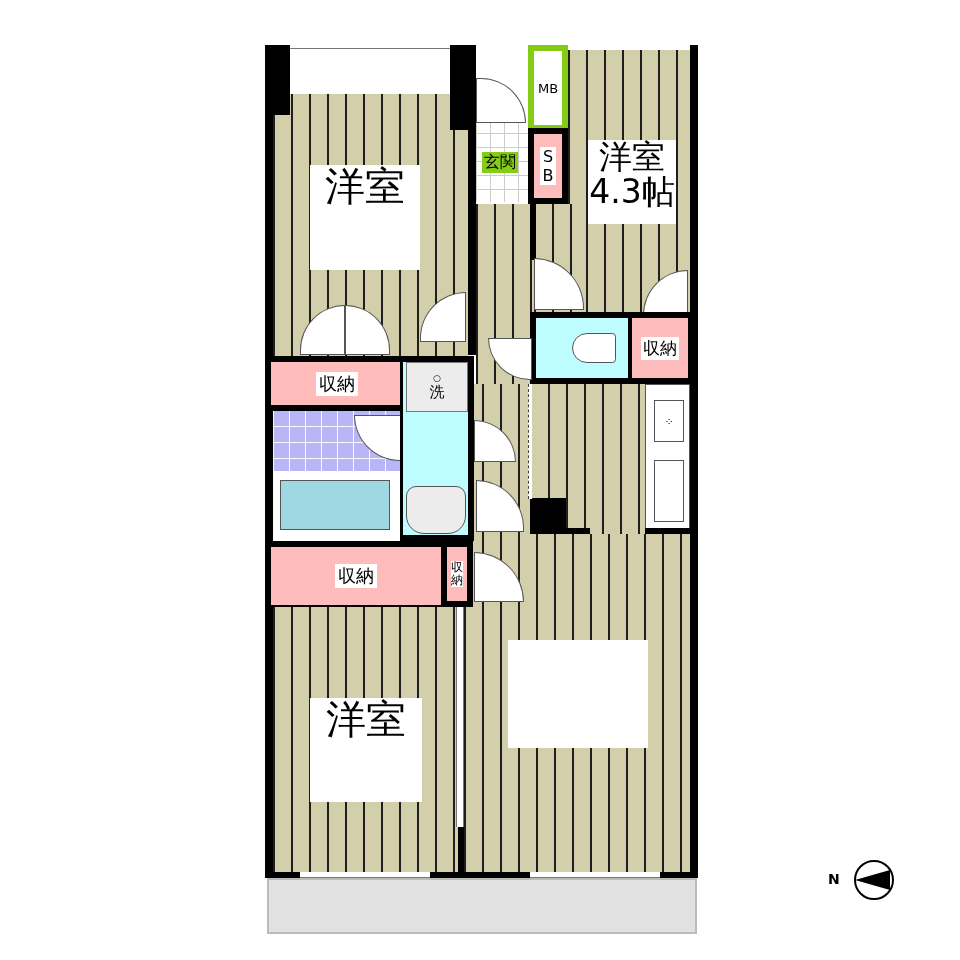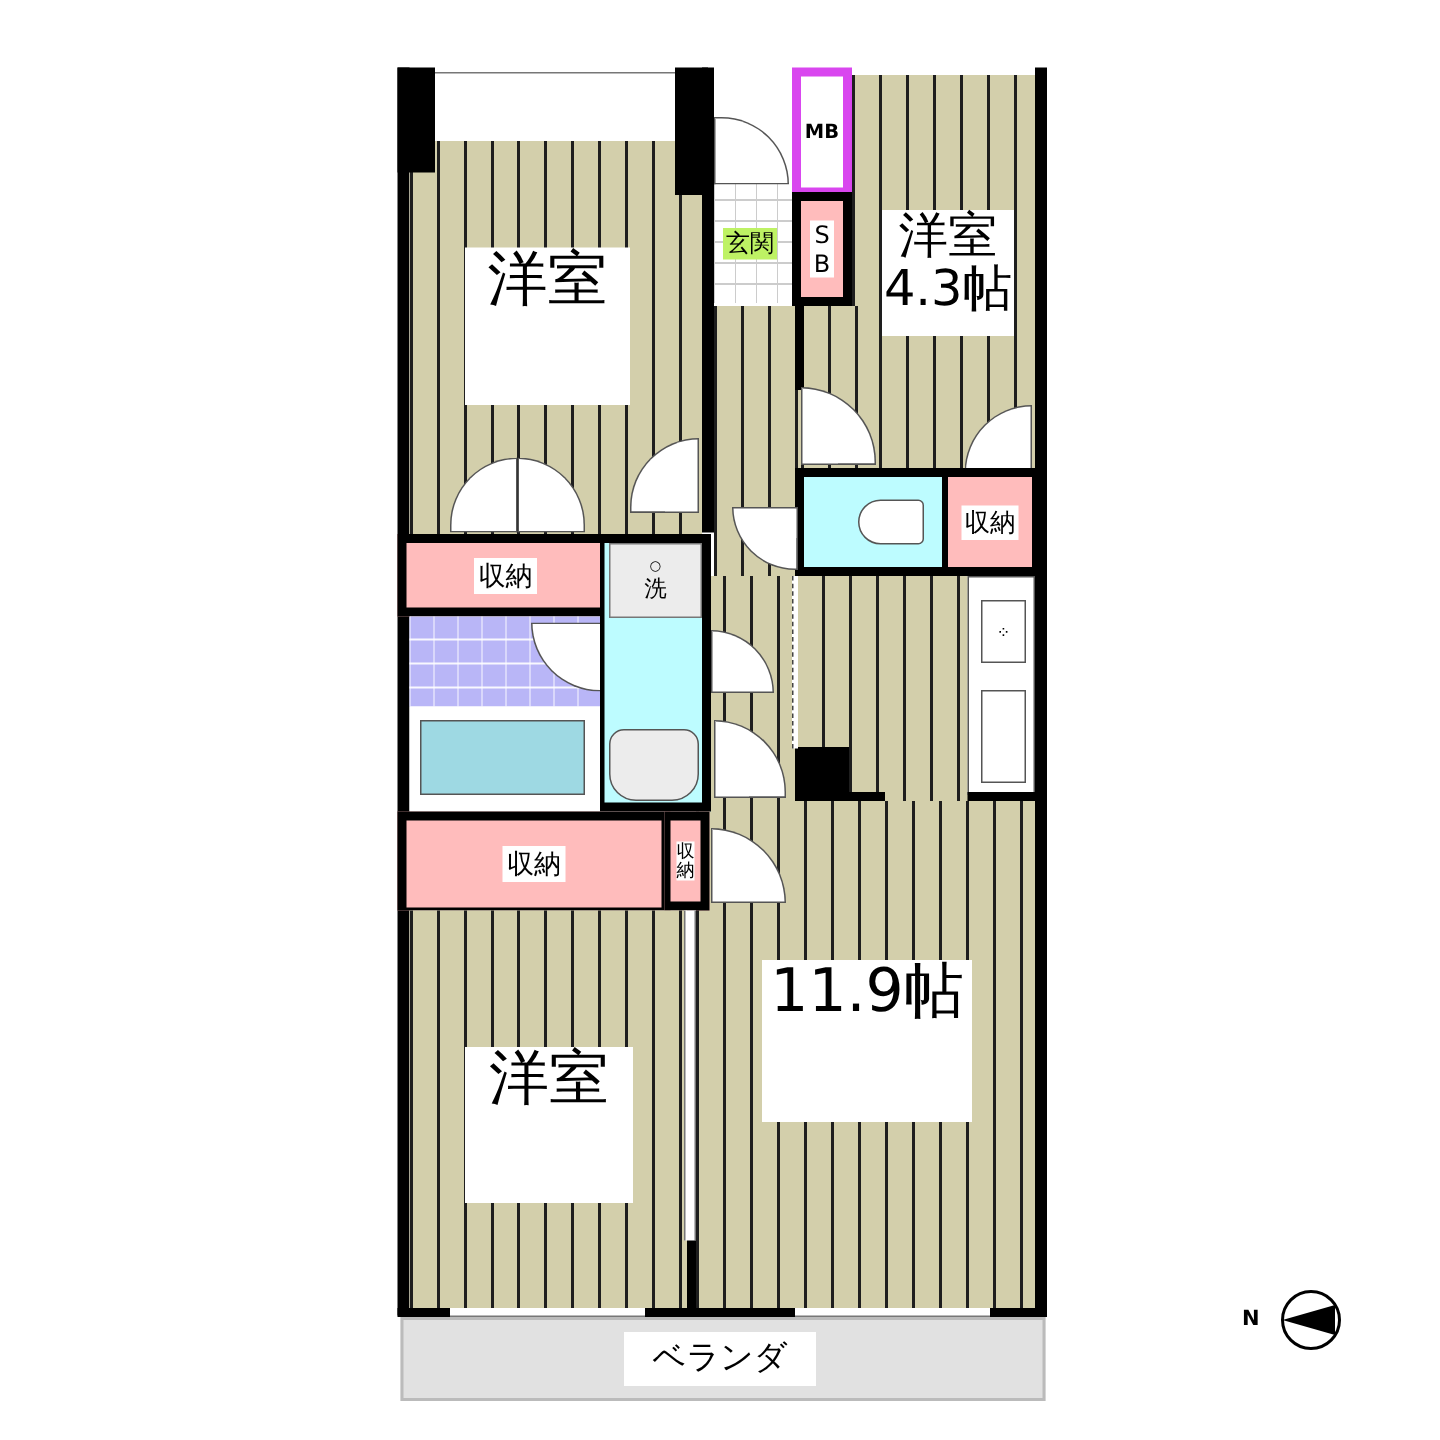--- a/index.html
+++ b/index.html
@@ -27,24 +27,24 @@
   <div class="abs" style="left:290px;top:48px;width:160px;height:46px;background:#fff;border-top:1px solid #777;"></div>
   <div class="abs wall" style="left:265px;top:45px;width:25px;height:70px;"></div>
   <div class="abs wall" style="left:450px;top:45px;width:22px;height:85px;"></div>
   <div class="abs label" style="left:310px;top:165px;width:110px;height:105px;">
     <div class="lbl-big">洋室</div>
   </div>
 
   <div class="abs wall" style="left:468px;top:45px;width:8px;height:310px;"></div>
 
   <div class="abs" style="left:476px;top:120px;width:55px;height:82px;background:#fff;background-image:linear-gradient(90deg,#ccc 1px,transparent 1px),linear-gradient(0deg,#ccc 1px,transparent 1px);background-size:14px 14px;"></div>
-  <div class="abs" style="left:482px;top:152px;font-size:16px;background:#bef264;padding:0 2px;">玄関</div>
+  <div class="abs" style="left:482px;top:152px;font-size:16px;background:#84cc16;padding:0 2px;">玄関</div>
   <div class="abs door" style="left:476px;top:78px;width:50px;height:45px;border-radius:0 50px 0 0;"></div>
 
-  <div class="abs" style="left:528px;top:45px;width:40px;height:86px;background:#fff;border:6px solid #d946ef;display:flex;align-items:center;justify-content:center;font-size:13px;font-weight:bold;">MB</div>
+  <div class="abs" style="left:528px;top:45px;width:40px;height:86px;background:#fff;border:6px solid #84cc16;display:flex;align-items:center;justify-content:center;font-size:13px;">MB</div>
   <div class="abs pink" style="left:528px;top:128px;width:40px;height:76px;border:6px solid #000;display:flex;flex-direction:column;align-items:center;justify-content:center;font-size:16px;line-height:1.2;">
     <span style="background:#fff;padding:0 3px;">S</span>
     <span style="background:#fff;padding:0 3px;">B</span>
   </div>
 
   <div class="abs floor" style="left:476px;top:204px;width:58px;height:400px;"></div>
 
   <div class="abs floor" style="left:568px;top:50px;width:122px;height:265px;"></div>
   <div class="abs floor" style="left:534px;top:204px;width:40px;height:111px;"></div>
   <div class="abs label" style="left:588px;top:140px;width:88px;height:84px;">
@@ -66,21 +66,20 @@
   <div class="abs floor" style="left:464px;top:384px;width:226px;height:493px;"></div>
   <div class="abs floor" style="left:530px;top:384px;width:160px;height:150px;"></div>
   <div class="abs" style="left:645px;top:384px;width:45px;height:146px;background:#fff;border:1px solid #555;"></div>
   <div class="abs" style="left:654px;top:400px;width:30px;height:42px;border:1px solid #555;font-size:11px;text-align:center;line-height:42px;">⁘</div>
   <div class="abs" style="left:654px;top:460px;width:30px;height:62px;border:1px solid #555;"></div>
   <div class="abs wall" style="left:645px;top:528px;width:50px;height:6px;"></div>
   <div class="abs wall" style="left:530px;top:498px;width:36px;height:36px;"></div>
   <div class="abs wall" style="left:560px;top:528px;width:30px;height:6px;"></div>
   <div class="abs" style="left:528px;top:384px;width:4px;height:115px;background:#fff;border-left:1px dashed #444;"></div>
   <div class="abs label" style="left:508px;top:640px;width:140px;height:108px;">
-    <div class="lbl-big">11.9帖</div>
   </div>
 
   <div class="abs door" style="left:300px;top:305px;width:45px;height:50px;border-radius:45px 0 0 0;"></div>
   <div class="abs door" style="left:345px;top:305px;width:45px;height:50px;border-radius:0 45px 0 0;"></div>
   <div class="abs door" style="left:420px;top:292px;width:46px;height:50px;border-radius:46px 0 0 0;"></div>
   <div class="abs pink" style="left:265px;top:356px;width:140px;height:55px;border:6px solid #000;border-right-width:2px;display:flex;align-items:center;justify-content:center;">
     <span style="background:#fff;font-size:18px;padding:0 3px;">収納</span>
   </div>
 
   <div class="abs tile" style="left:273px;top:411px;width:132px;height:60px;"></div>
@@ -111,21 +110,20 @@
   <div class="abs wall" style="left:458px;top:827px;width:6px;height:50px;"></div>
   <div class="abs label" style="left:310px;top:698px;width:112px;height:104px;">
     <div class="lbl-big">洋室</div>
   </div>
 
   <div class="abs wall" style="left:265px;top:872px;width:433px;height:6px;"></div>
   <div class="abs" style="left:300px;top:872px;width:130px;height:6px;background:#fff;border-bottom:1px solid #777;"></div>
   <div class="abs" style="left:530px;top:872px;width:130px;height:6px;background:#fff;border-bottom:1px solid #777;"></div>
 
   <div class="abs veranda" style="left:267px;top:878px;width:430px;height:56px;"></div>
-  <div class="abs" style="left:416px;top:888px;width:128px;height:36px;background:#fff;font-size:22px;text-align:center;line-height:36px;">ベランダ</div>
 
   <div class="abs" style="left:828px;top:858px;width:80px;height:44px;">
     <span style="position:absolute;left:0;top:13px;font-size:14px;font-weight:bold;">N</span>
     <svg width="50" height="44" style="position:absolute;left:18px;top:0;" viewBox="0 0 50 44">
       <circle cx="28" cy="22" r="19" fill="#fff" stroke="#000" stroke-width="2"></circle>
       <polygon points="9,22 44,12 44,32" fill="#000"></polygon>
     </svg>
   </div>
 </div>
 

